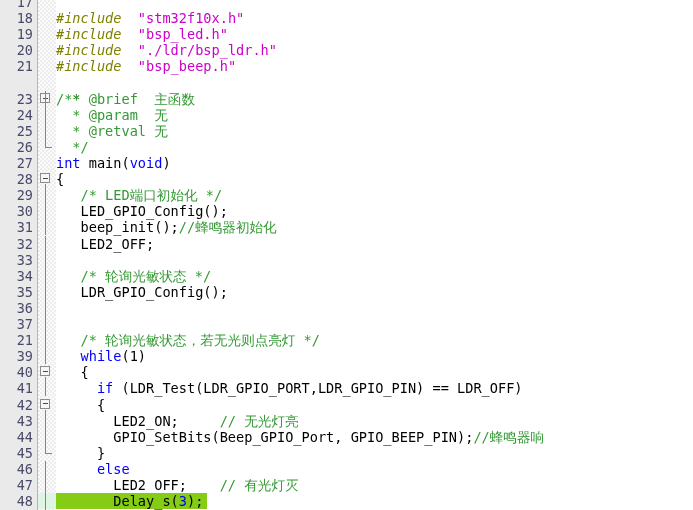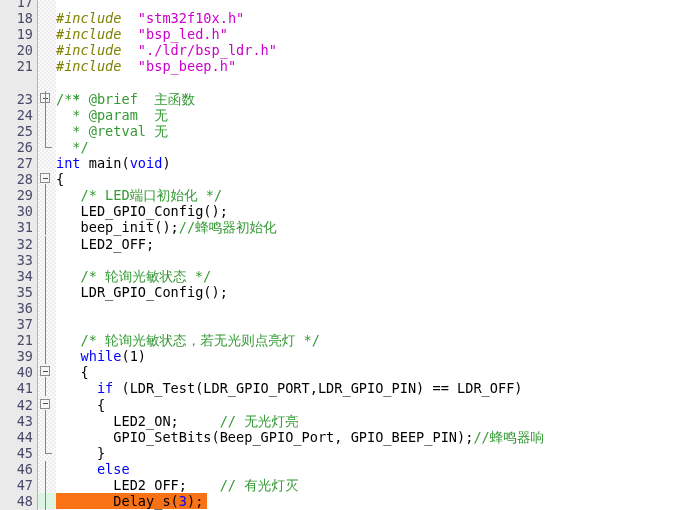--- a/index.html
+++ b/index.html
@@ -23,21 +23,21 @@
   }
 
   
   .row {
     position: relative;
     height: 16.1px;
     line-height: 16.1px;
     white-space: pre;
     font-size: 13.5px;
   }
-  .row.hl .code { background: #f97316; text-align: center; }
+  .row.hl .code { background: #84cc16; text-align: center; }
   .row.hl .fold { background: #dff5e4; }
 
   
   .gutter {
     position: absolute;
     left: 0;
     top: 0;
     width: 35px;
     height: 16.1px;
     text-align: right;

